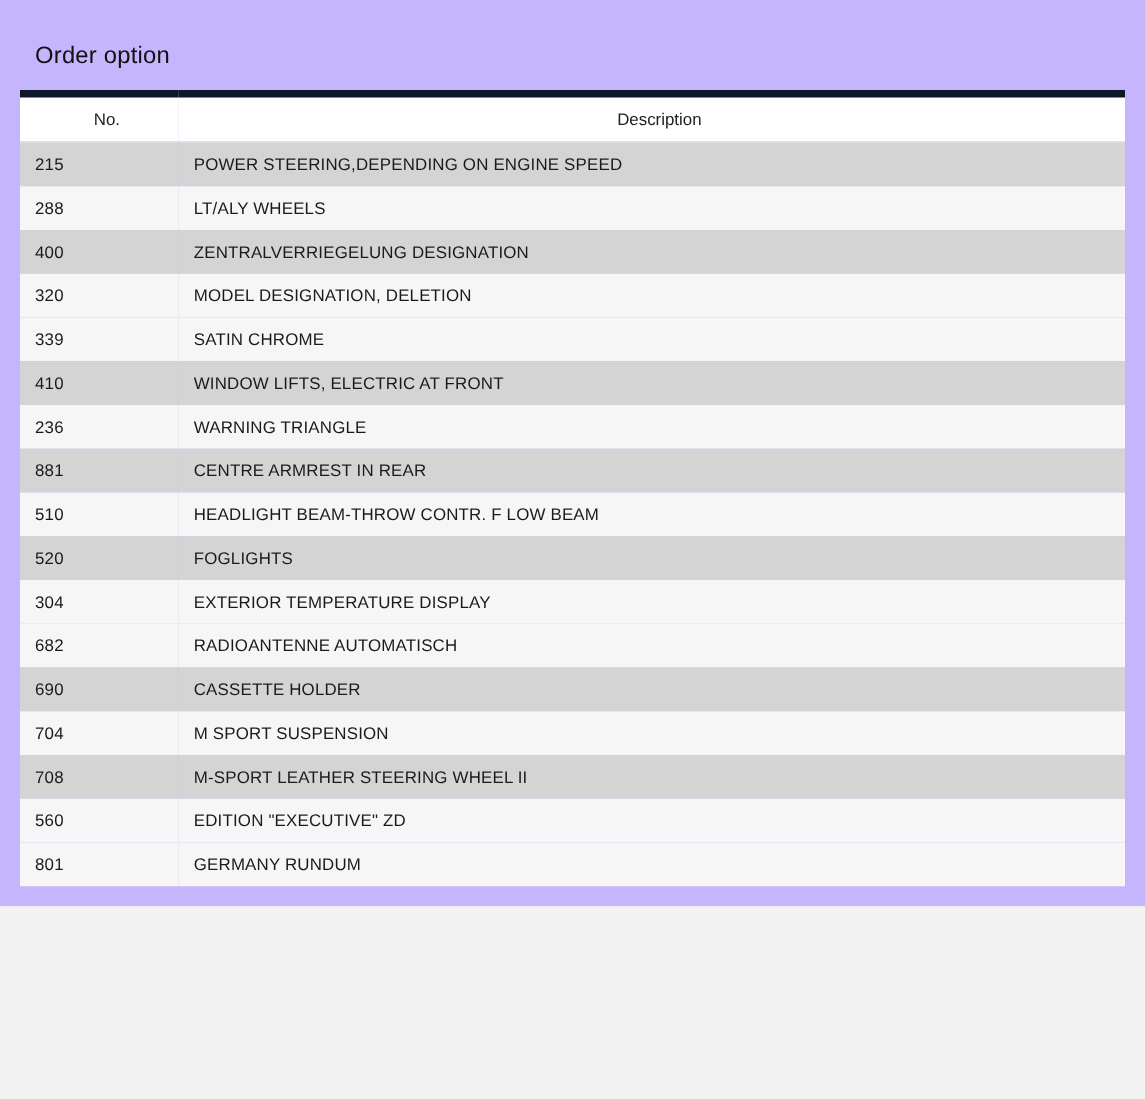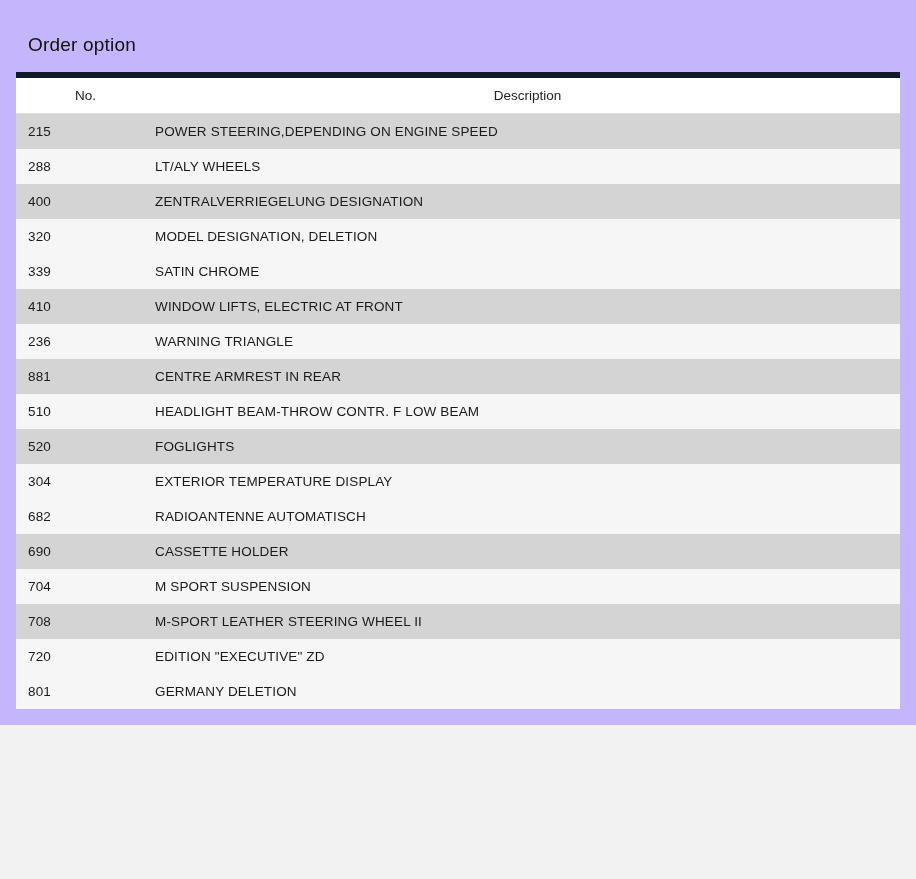--- a/index.html
+++ b/index.html
@@ -129,23 +129,23 @@
         </tr>
         <tr class="row-even">
           <td class="cell-no">704</td>
           <td class="cell-description">M SPORT SUSPENSION</td>
         </tr>
         <tr class="row-odd">
           <td class="cell-no">708</td>
           <td class="cell-description">M-SPORT LEATHER STEERING WHEEL II</td>
         </tr>
         <tr class="row-even">
-          <td class="cell-no">720</td>
+          <td class="cell-no">560</td>
           <td class="cell-description">EDITION "EXECUTIVE" ZD</td>
         </tr>
         <tr class="row-even">
           <td class="cell-no">801</td>
-          <td class="cell-description">GERMANY DELETION</td>
+          <td class="cell-description">GERMANY RUNDUM</td>
         </tr>
       </tbody>
   </table>
 </div>
 <div class="footer-strip"></div>
 
 </body></html>

